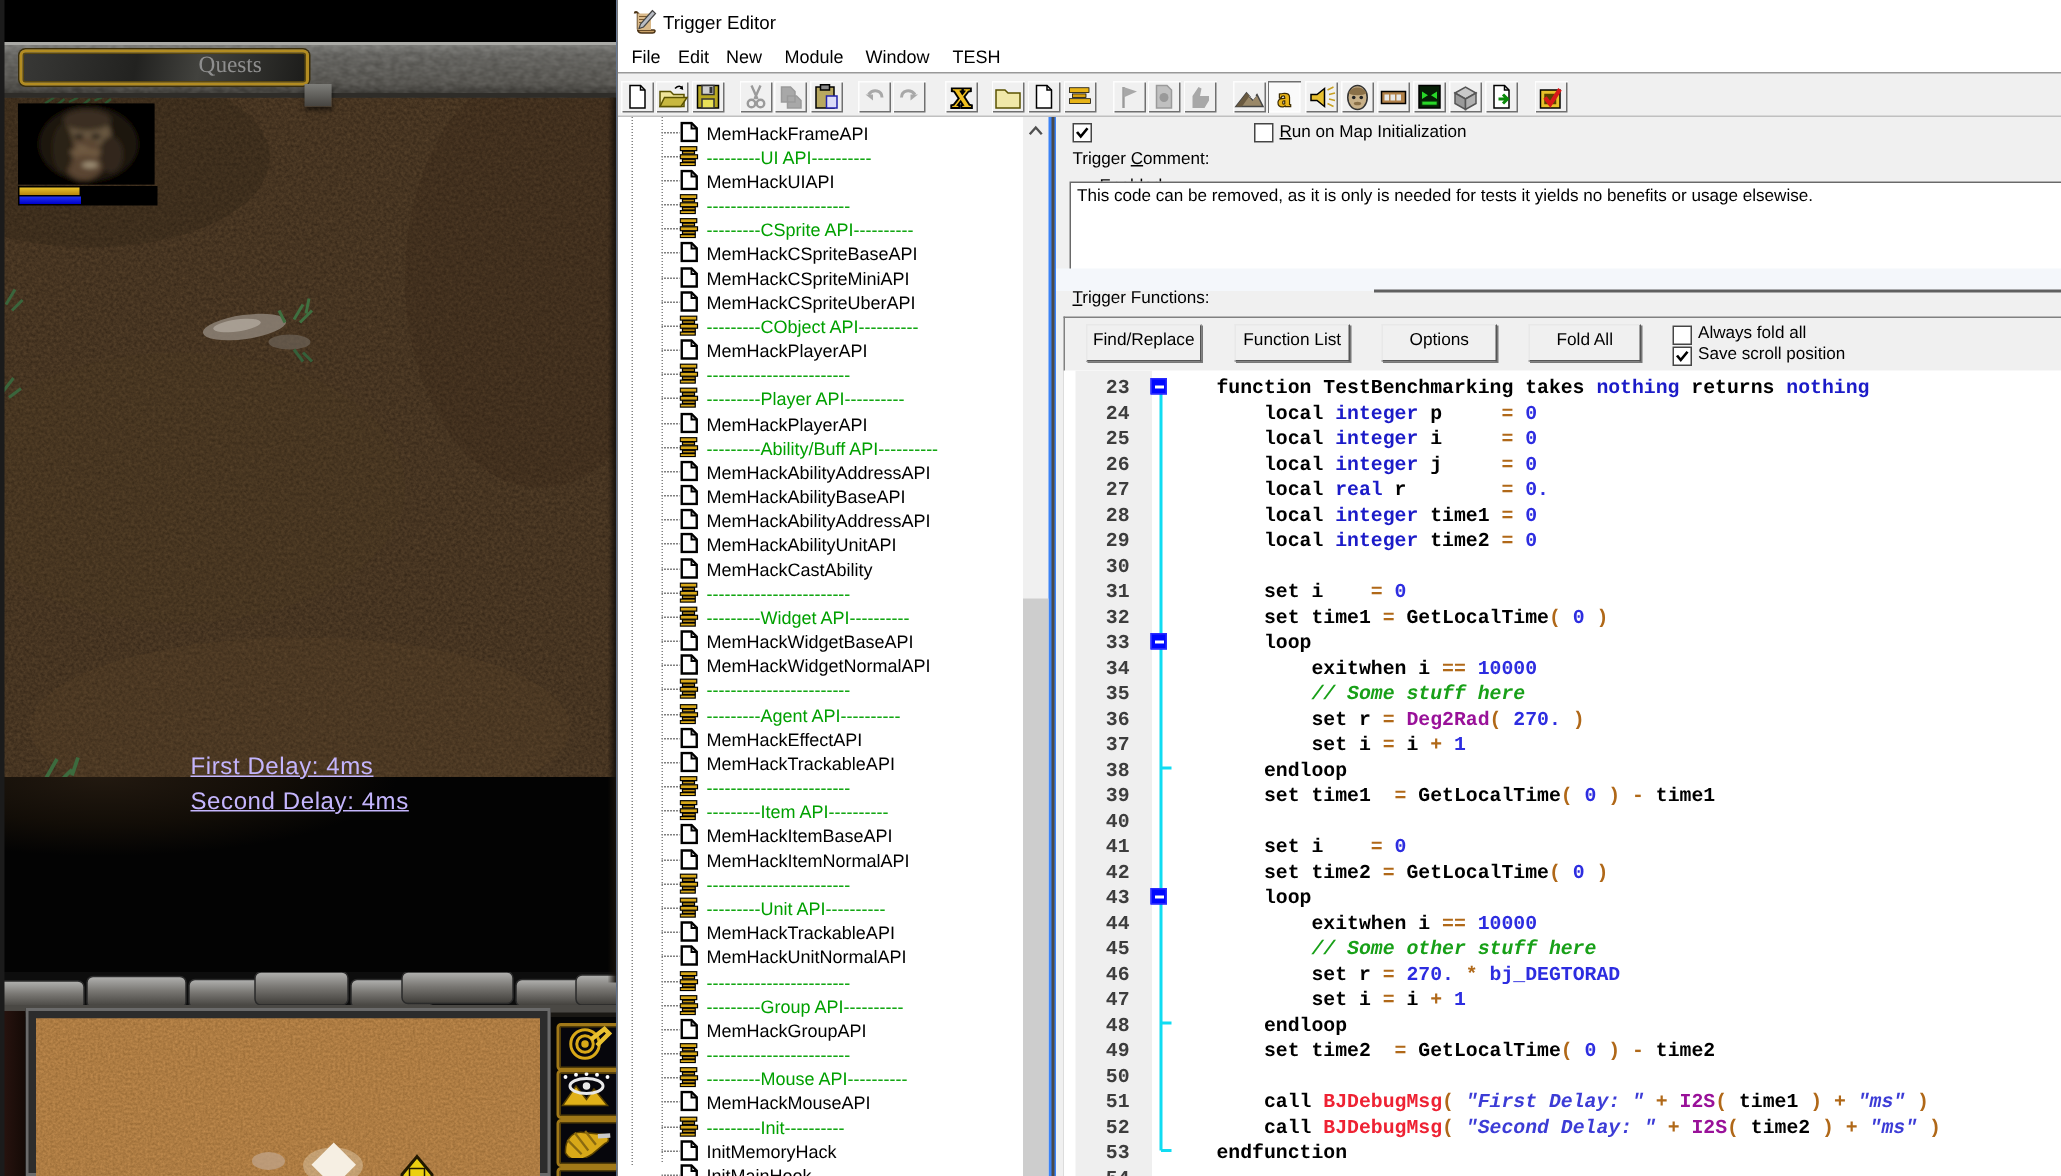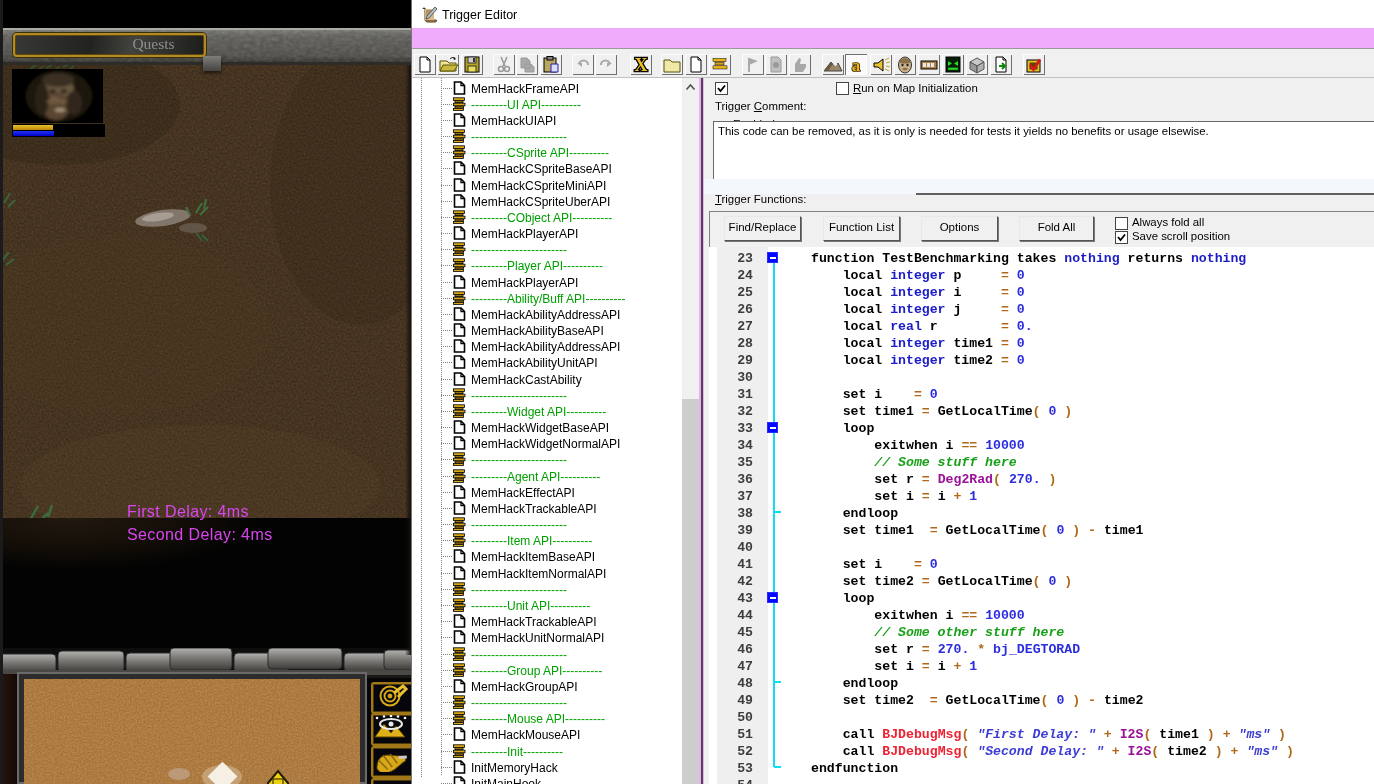--- a/index.html
+++ b/index.html
@@ -9,32 +9,32 @@
 #gtitle .txt{position:absolute;left:33px;top:7px;font-size:12.5px;color:#9aa0a6;}
 #stonebar{position:absolute;left:0;top:28px;width:411px;height:37px;background:linear-gradient(#9a9a98,#6e6d6a 30%,#55534f 70%,#343230);}
 .wbtn{position:absolute;top:33px;height:20px;border:2px solid #b28c22;border-radius:4px;box-shadow:0 0 0 1px #3a2e0c, inset 0 0 0 1px #5a4810;}
 #questsbtn{left:13px;width:189px;background:linear-gradient(100deg,#383836,#222220 40%,#42423e 62%,#1c1c1a);}
 #menubtn{left:215px;width:188px;background:linear-gradient(100deg,#1b2a4a,#0e1830 45%,#24396b 65%,#0c1426);}
 .wbtn .t{position:absolute;width:100%;text-align:center;top:0px;font-family:"Liberation Serif",serif;font-size:16px;}
 #questsbtn .t{color:#8e8e8e;font-size:15.5px;margin-left:44px;}
 #menubtn .t{color:#fff;}
 #terrain{position:absolute;left:0;top:65px;width:411px;height:453px;background:#463420;}
 #fog{position:absolute;left:0;top:518px;width:411px;height:140px;background:#030303;}
-.gametext{position:absolute;color:#d946ef;font-size:16px;letter-spacing:.4px;}
+.gametext{position:absolute;color:#c4b5fd;font-size:16px;letter-spacing:.4px;text-decoration:underline;}
 #portrait{position:absolute;left:12px;top:69px;width:91px;height:54px;background:#000;}
 #bars{position:absolute;left:12px;top:124px;width:93px;height:13px;background:#000;}
 #bar1{position:absolute;left:1px;top:1px;width:40px;height:5px;background:linear-gradient(#e8c22a,#b8860b);}
 #bar2{position:absolute;left:1px;top:7px;width:41px;height:5px;background:linear-gradient(#2233ee,#0000cc);}
 #console{position:absolute;left:0;top:655px;width:411px;height:129px;background:#060606;}
 #battle{position:absolute;left:0;top:648px;width:411px;height:30px;}
 #mmframe{position:absolute;left:17px;top:672px;width:350px;height:112px;background:#3f3f3f;box-shadow:inset 0 0 0 2px #6a6a6a, inset 0 0 0 7px #2c2c2c;}
 #mmap{position:absolute;left:24px;top:679px;width:336px;height:105px;background:#ad7c42;}
 .cbtn{position:absolute;left:371px;width:40px;background:#06060c;border:2px solid #a07818;border-radius:3px;box-shadow:inset 0 0 0 1px #503c08;}
 
-#editor{position:absolute;left:411px;top:0;width:963px;height:784px;background:#f0abfc;border-left:1px solid #777;}
+#editor{position:absolute;left:411px;top:0;width:963px;height:784px;background:#3b82f6;border-left:1px solid #777;}
 #etitle{position:absolute;left:0;top:0;width:963px;height:28px;background:#fff;}
 #etitle .txt{position:absolute;left:30px;top:8px;font-size:12.5px;color:#000;}
 #emenu{position:absolute;left:0;top:28px;width:963px;height:20px;background:#fff;font-size:12px;color:#000;}
 #emenu span{position:absolute;top:3px;}
 #etoolbar{position:absolute;left:0;top:48px;width:963px;height:30px;background:#f0f0f0;border-top:1px solid #999;border-bottom:1px solid #c0c0c0;box-sizing:border-box;}
 .tbtn{position:absolute;top:5px;width:22px;height:21px;background:#f0f0f0;box-shadow:inset 1px 1px 0 #fdfdfd, inset -1px -1px 0 #707070;}
 .tbtn.pressed{background:#fafafa;box-shadow:inset 1px 1px 0 #707070, inset -1px -1px 0 #fdfdfd;}
 #tree{position:absolute;left:0;top:78px;width:270px;height:706px;background:#fff;overflow:hidden;font-size:12px;}
 .trow{position:absolute;left:41px;height:16px;white-space:nowrap;}
 .trow .lbl{position:absolute;left:18px;top:1px;color:#000;}
@@ -226,20 +226,28 @@
   <div id="editor">
     <div id="etitle">
         <svg style="position:absolute;left:8px;top:6px;" width="18" height="18" viewBox="0 0 18 18">
           <path d="M3 3c0-1.5 2-1.5 2 0v10c0 2 1 3 3 3h7c2 0 2-2 1-2H6V4c0-2-3-2-3-1z" fill="#caa36a" stroke="#4a3214" stroke-width="1"></path>
           <rect x="5" y="3" width="9" height="11" fill="#d9b98a"></rect>
           <path d="M6 5h6M6 7h7M6 9h5" stroke="#7a5a30" stroke-width="0.8"></path>
           <path d="M15 1l-8 9-1 3 3-1 8-9z" fill="#b8bcc4" stroke="#444" stroke-width="0.8"></path>
         </svg>
         <span class="txt">Trigger Editor</span>
       </div>
+    <div id="emenu">
+      <span style="left:9px;">File</span>
+        <span style="left:40px;">Edit</span>
+      <span style="left:72px;">New</span>
+        <span style="left:111px;">Module</span>
+      <span style="left:165px;">Window</span>
+        <span style="left:223px;">TESH</span>
+    </div>
     <div id="etoolbar">
 <div class="tbtn" style="left:2px;"><svg width="22" height="21" viewBox="0 0 22 21">
             <path d="M6 3h7l3 3v12H6z" fill="#fff" stroke="#000"></path>
             <path d="M13 3v3h3" fill="none" stroke="#000"></path>
           </svg></div>
 <div class="tbtn" style="left:25px;"><svg width="22" height="21" viewBox="0 0 22 21">
             <path d="M3 7h7l2 2h7v8H3z" fill="#efe49a" stroke="#5a5200"></path>
             <path d="M3 17l3-6h15l-4 6z" fill="#c8b840" stroke="#5a5200"></path>
             <path d="M13 5c2-2 4-2 5 0" fill="none" stroke="#000"></path>
             <path d="M18 3l.5 3-2.5-1z" fill="#000"></path>

